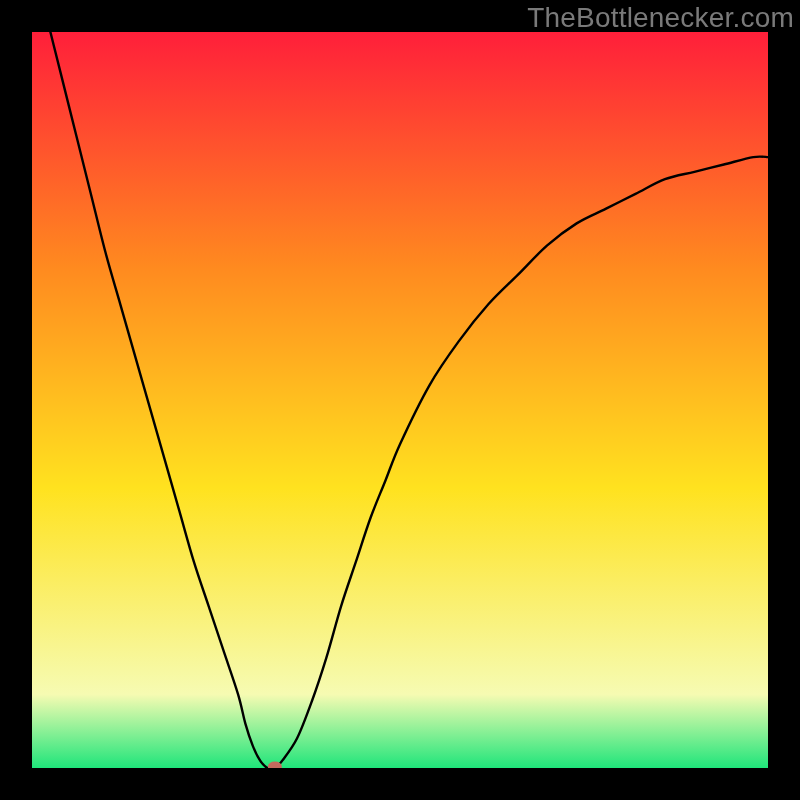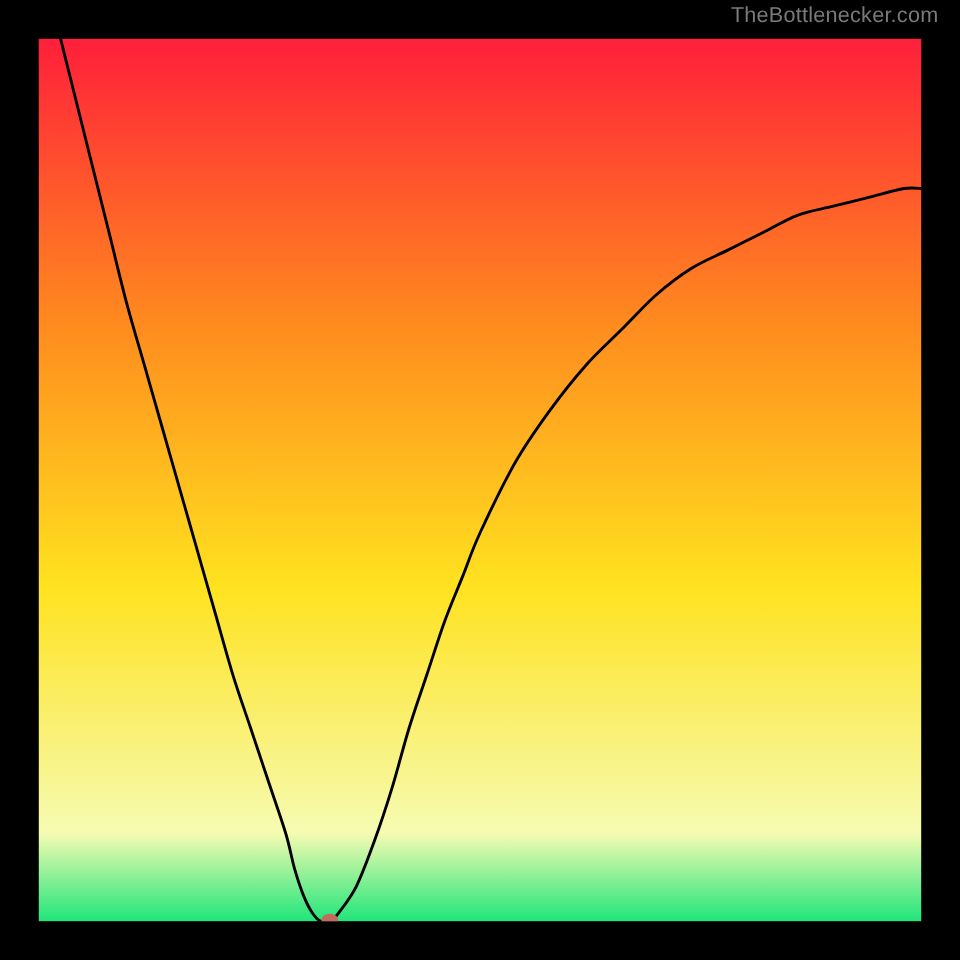--- a/index.html
+++ b/index.html
@@ -13,23 +13,23 @@
   }
   .frame {
     position: relative;
     width: 800px;
     height: 800px;
     background: #000;
   }
   .attribution {
     position: absolute;
     top: 2px;
-    right: 18px;
+    right: 6px;
     color: #7a7a7a;
-    font-size: 18px;
+    font-size: 28px;
     letter-spacing: 0.2px;
     user-select: none;
   }
   .plot-area {
     position: absolute;
     left: 32px;
     top: 32px;
     width: 736px;
     height: 736px;
     overflow: hidden;

